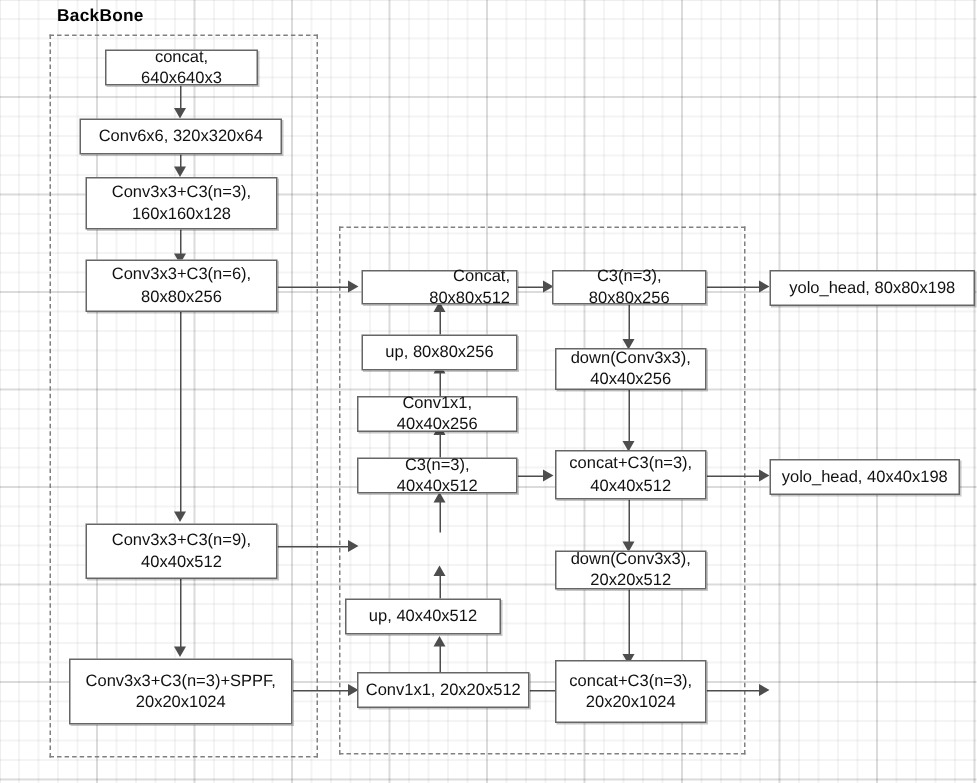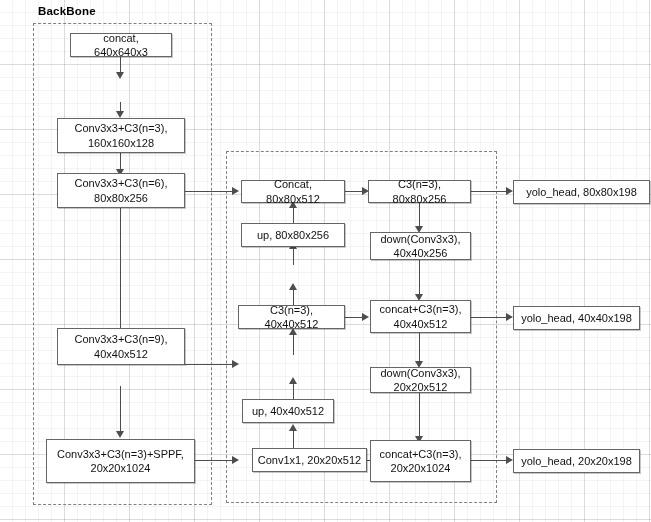--- a/index.html
+++ b/index.html
@@ -153,58 +153,59 @@
   <div class="arrow right" style="left:506px;top:187px;"></div>
 
   <div class="edge h" style="left:471px;top:317px;width:37px;"></div>
   <div class="arrow right" style="left:506px;top:313px;"></div>
 
   <div class="edge h" style="left:471px;top:460px;width:37px;"></div>
   <div class="arrow right" style="left:506px;top:456px;"></div>
 
   <div class="node" style="left:70px;top:33px;width:102px;height:24px;">concat, 640x640x3</div>
 
+  <div class="node" style="left:53px;top:79px;width:135px;height:24px;">Conv6x6, 320x320x64</div>
 
   <div class="node" style="left:57px;top:118px;width:128px;height:35px;">Conv3x3+C3(n=3),
 160x160x128</div>
 
   <div class="node" style="left:57px;top:173px;width:128px;height:35px;text-align:center;">Conv3x3+C3(n=6),
 80x80x256</div>
 
-  <div class="node" style="left:57px;top:328px;width:128px;height:37px;">Conv3x3+C3(n=9),
+  <div class="node" style="left:57px;top:349px;width:128px;height:37px;">Conv3x3+C3(n=9),
 40x40x512</div>
 
   <div class="node" style="left:46px;top:439px;width:149px;height:44px;">Conv3x3+C3(n=3)+SPPF,
 20x20x1024</div>
 
-  <div class="node" style="left:241px;top:180px;width:104px;height:23px;">Concat, 80x80x512</div>
+  <div class="node" style="left:241px;top:180px;width:104px;height:23px;text-align:right;">Concat, 80x80x512</div>
 
   <div class="node" style="left:241px;top:223px;width:104px;height:24px;">up, 80x80x256</div>
 
+  <div class="node" style="left:238px;top:264px;width:107px;height:24px;">Conv1x1, 40x40x256</div>
 
   <div class="node" style="left:238px;top:305px;width:107px;height:24px;">C3(n=3), 40x40x512</div>
 
 
-  <div class="node" style="left:242px;top:399px;width:92px;height:24px;">up, 40x40x512</div>
-
-  <div class="node" style="left:238px;top:448px;width:115px;height:24px;margin-left:14px;">Conv1x1, 20x20x512</div>
+  <div class="node" style="left:230px;top:399px;width:104px;height:24px;">up, 40x40x512</div>
+
+  <div class="node" style="left:238px;top:448px;width:115px;height:24px;">Conv1x1, 20x20x512</div>
 
   <div class="node" style="left:368px;top:180px;width:103px;height:23px;">C3(n=3), 80x80x256</div>
 
   <div class="node" style="left:370px;top:232px;width:101px;height:28px;">down(Conv3x3),
 40x40x256</div>
 
   <div class="node" style="left:370px;top:300px;width:101px;height:33px;">concat+C3(n=3),
 40x40x512</div>
 
   <div class="node" style="left:370px;top:367px;width:101px;height:26px;">down(Conv3x3),
 20x20x512</div>
 
   <div class="node" style="left:370px;top:440px;width:101px;height:42px;">concat+C3(n=3),
 20x20x1024</div>
 
   <div class="node" style="left:513px;top:180px;width:137px;height:24px;">yolo_head, 80x80x198</div>
 
   <div class="node" style="left:513px;top:306px;width:127px;height:24px;">yolo_head, 40x40x198</div>
 
-  <div class="node" style="left:513px;top:449px;width:127px;height:24px;">yolo_head, 20x20x198</div>
 
 </div>
 
 </body></html>

